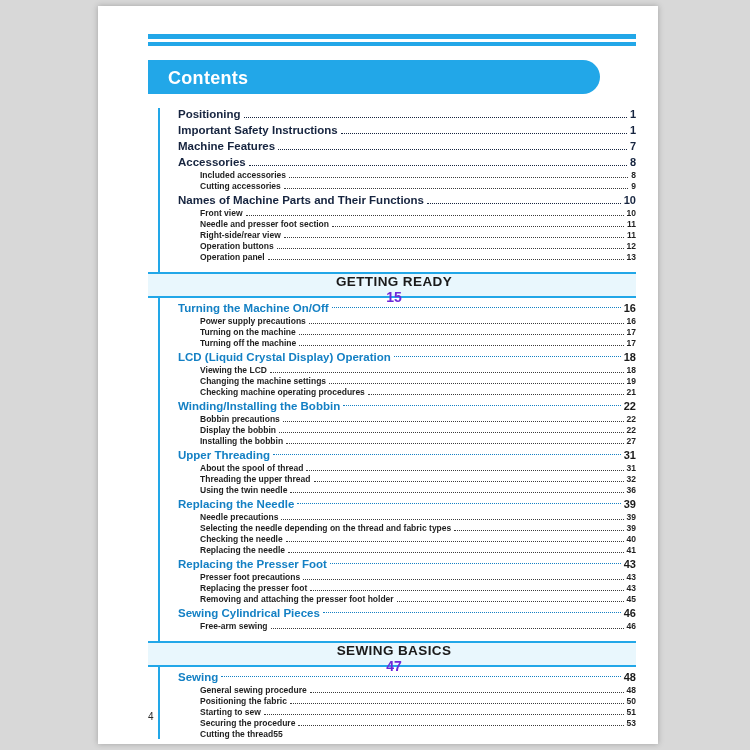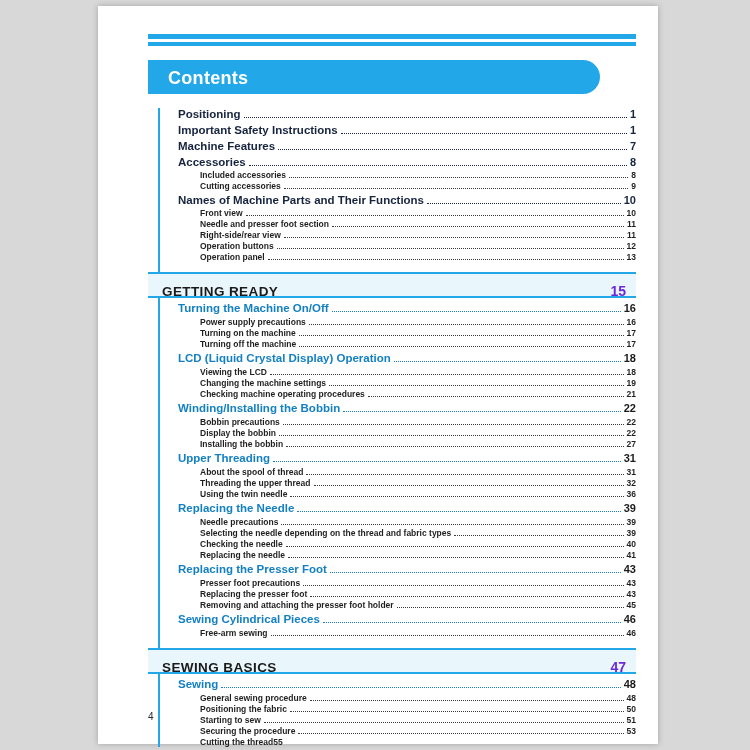--- a/index.html
+++ b/index.html
@@ -104,20 +104,21 @@
   }
   .row .pg { white-space: nowrap; text-align: right; }
 
   
   .l1 {
     font-size: 11.5px;
     font-weight: bold;
     color: #1480c4;
     margin-top: 3px;
     padding-bottom: 1px;
+    align-items: center;
   }
   .l1 .dots { border-bottom: 1px dotted #1480c4; }
   .l1 .pg { color: #1a1a1a; font-weight: bold; font-size: 11px; }
 
   
   .l1d {
     font-size: 11.5px;
     font-weight: bold;
     color: #16243f;
     margin-top: 3px;
@@ -141,21 +142,22 @@
     margin: 10px 0 4px -30px;
     width: 488px;
     height: 26px;
     background: #e9f7fd;
     border-top: 2px solid #22a7e8;
     border-bottom: 2px solid #22a7e8;
     display: flex;
     align-items: center;
     justify-content: space-between;
     box-sizing: border-box;
-    padding: 12px 10px 0 14px;
+    padding: 0 10px 0 14px;
+    flex-direction: column;
   }
   .band .band-title {
     font-size: 13.5px;
     font-weight: bold;
     color: #1a1a1a;
     letter-spacing: 0.4px;
   }
   .band .band-page {
     font-size: 14px;
     font-weight: bold;

